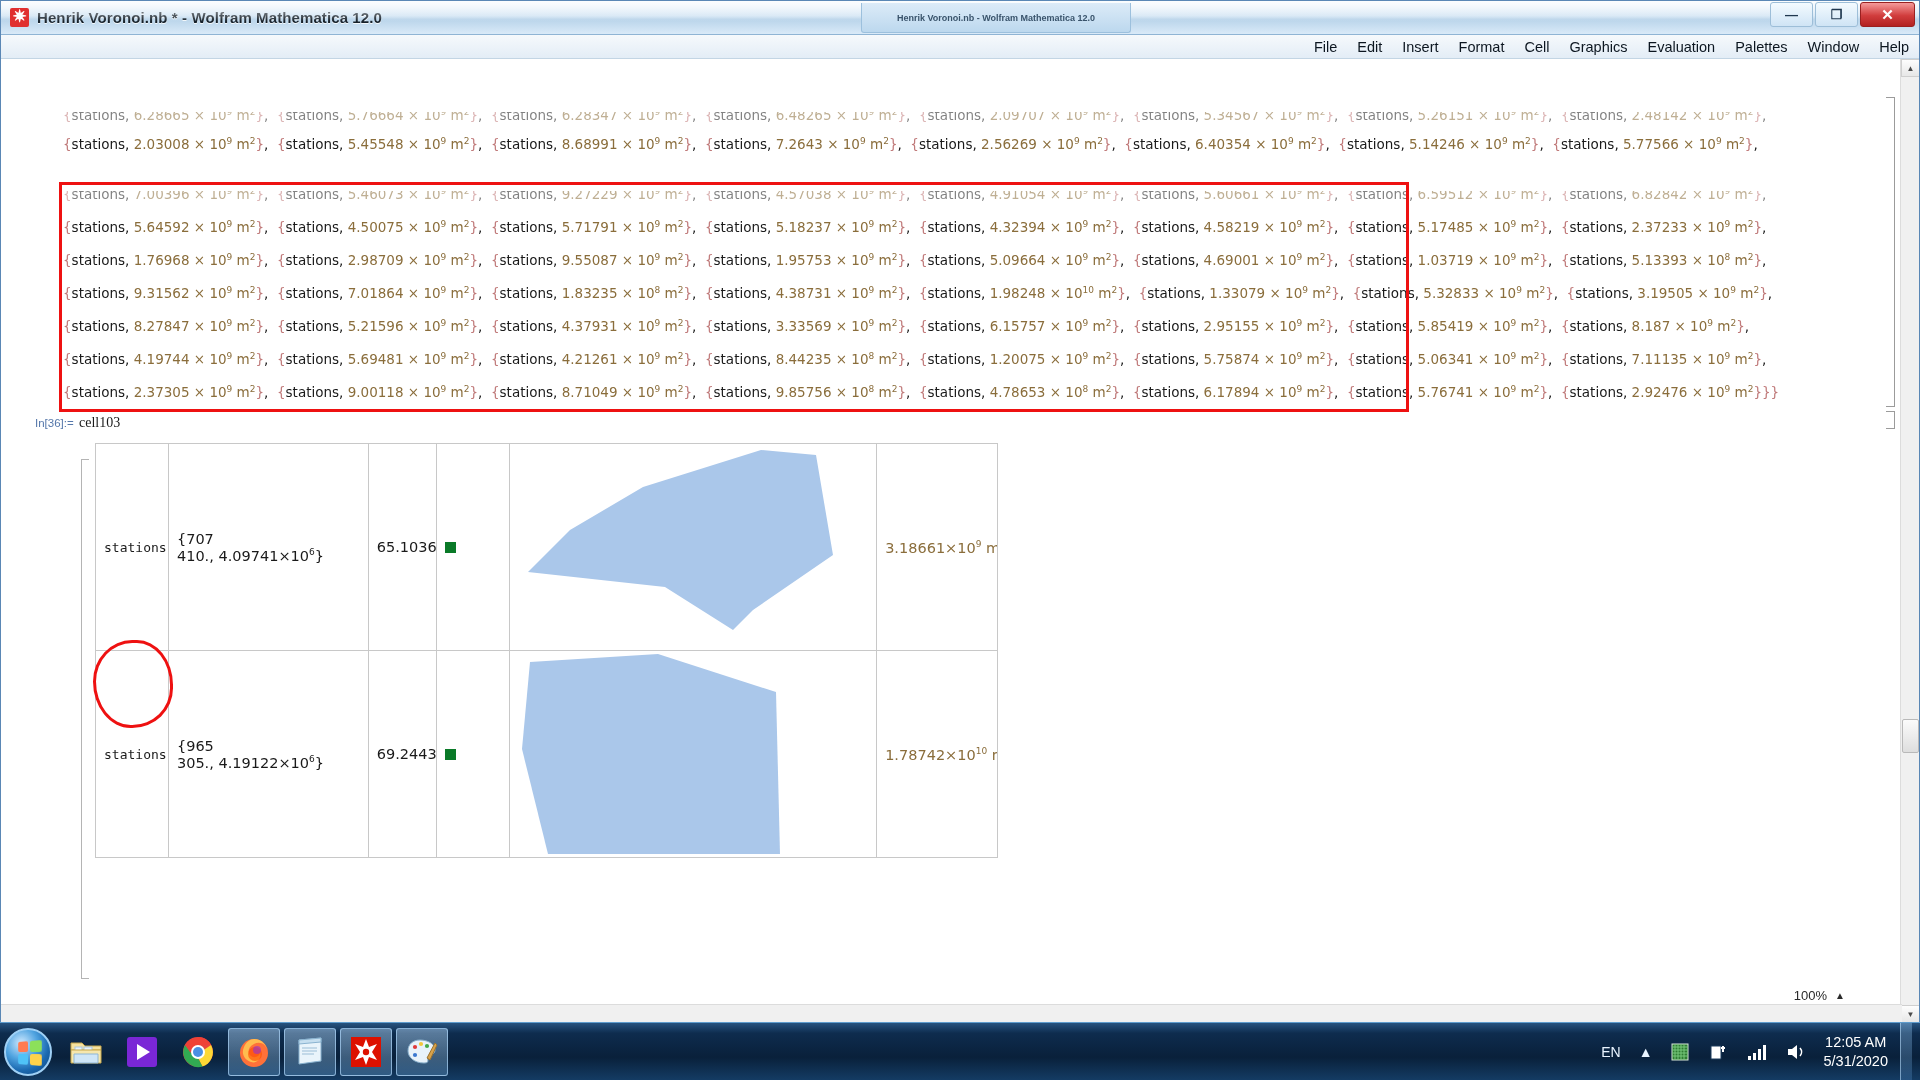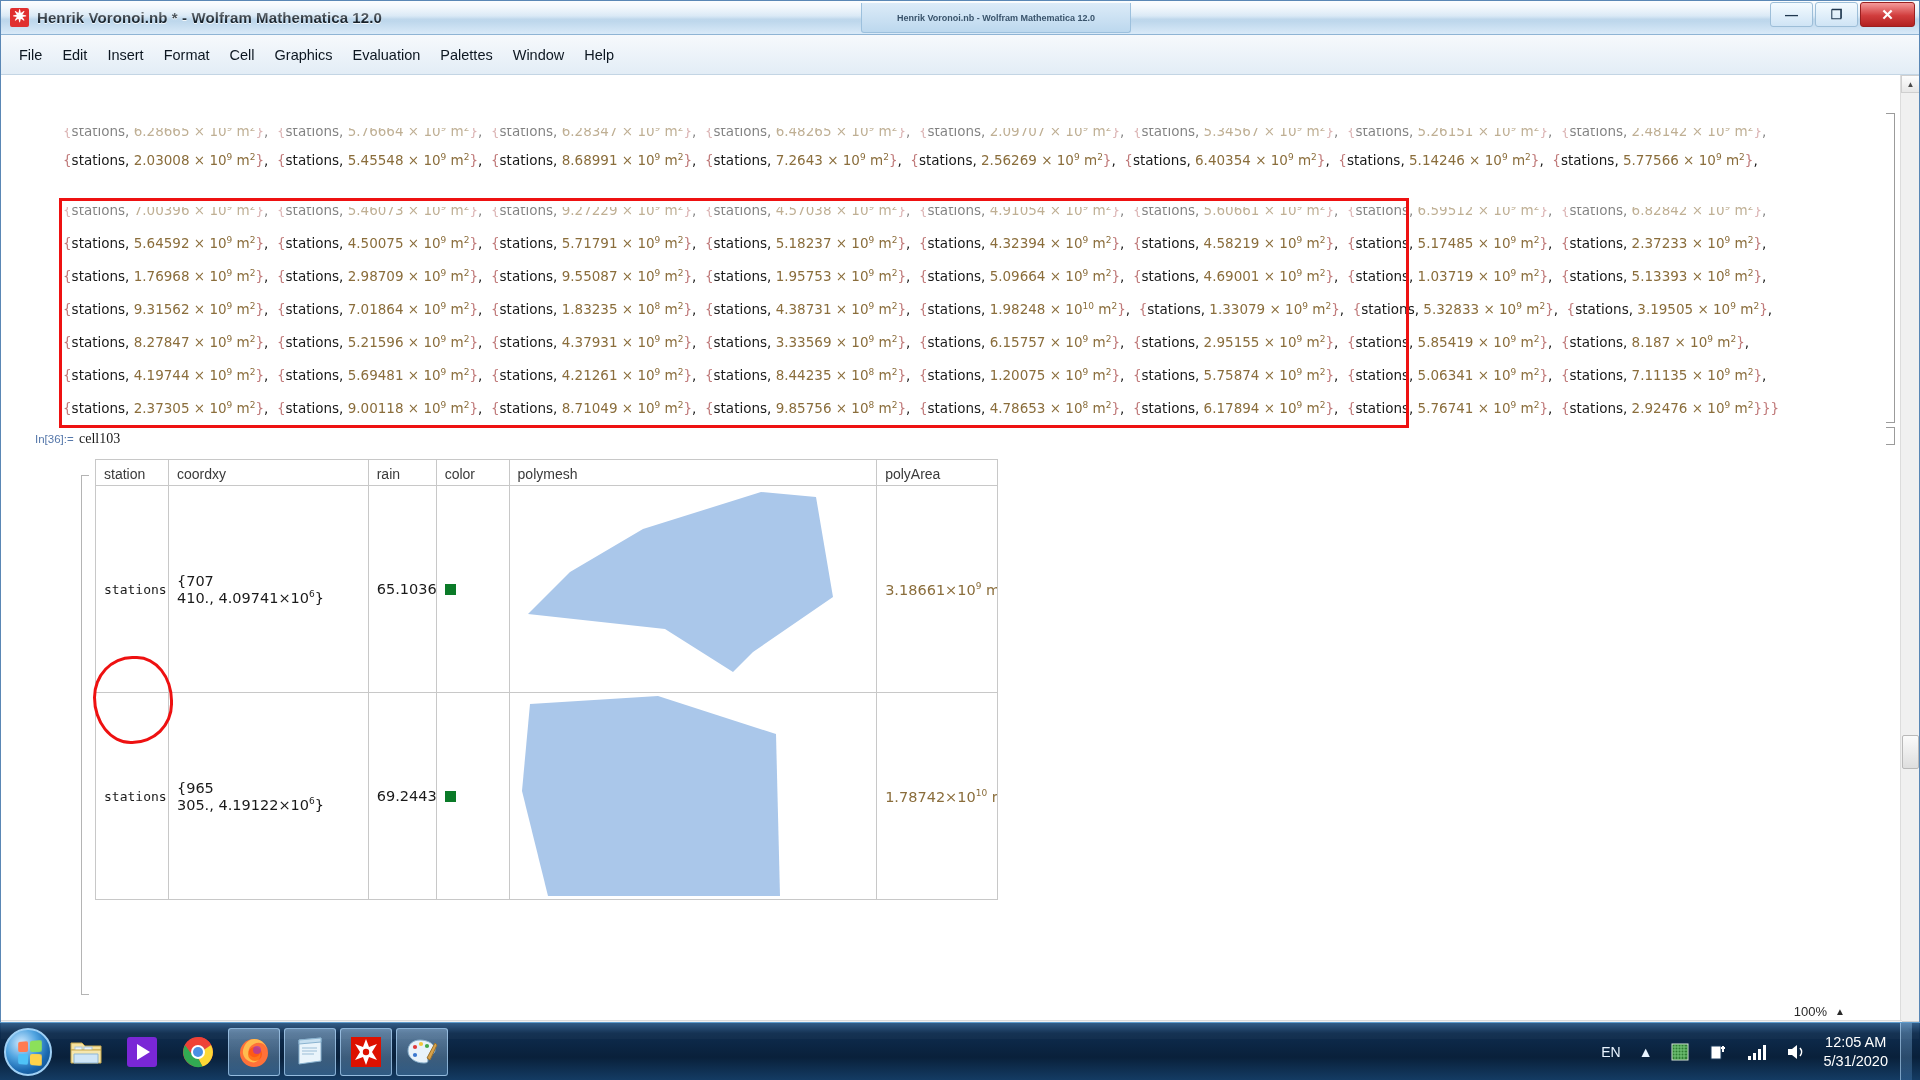--- a/index.html
+++ b/index.html
@@ -73,25 +73,26 @@
     font-size: 13px; color:#20384f;
   }
   .winbtn.close {
     width: 55px;
     background: linear-gradient(180deg,#f59a9a,#d13d3d 55%,#b22222);
     border-color:#9a2020; color:#fff; font-size:15px;
   }
 
   
   #menubar {
-    height: 40px;
+    height: 24px;
     background: linear-gradient(180deg,#f6f9fc,#e3edf6);
     border-bottom: 1px solid #c3d5e4;
     display: flex; align-items: center;
     padding-left: 8px;
+    justify-content: flex-end;
   }
   #menubar .menu-item {
     font-size: 14.5px; color: #0c1620;
     padding: 3px 10px; white-space: nowrap;
   }
 
   
   #notebook {
     position: relative;
     height: 964px;
@@ -322,28 +323,20 @@
 
       <div class="cell-bracket" style="top:38px;height:310px;"></div>
 
       <div id="in-label">In[36]:=</div>
       <div id="in-cellname">cell103</div>
       <div class="cell-bracket" style="top:352px;height:18px;"></div>
 
       <div id="left-col-bracket"></div>
 
       <div id="grid-output">
-        <div class="gr head">
-          <div class="gc c-station">station</div>
-          <div class="gc c-coord">coordxy</div>
-          <div class="gc c-rain">rain</div>
-          <div class="gc c-color">color</div>
-          <div class="gc c-poly">polymesh</div>
-          <div class="gc c-area">polyArea</div>
-        </div>
 
         <div class="gr body-row">
           <div class="gc c-station">
             <span class="mono">stations</span>
           </div>
           <div class="gc c-coord">
             <span class="mathtxt">{<span>707 410.</span>,&nbsp;<span>4.09741</span>×10<sup>6</sup>}</span>
           </div>
           <div class="gc c-rain">
             <span class="mathtxt">65.1036</span>

